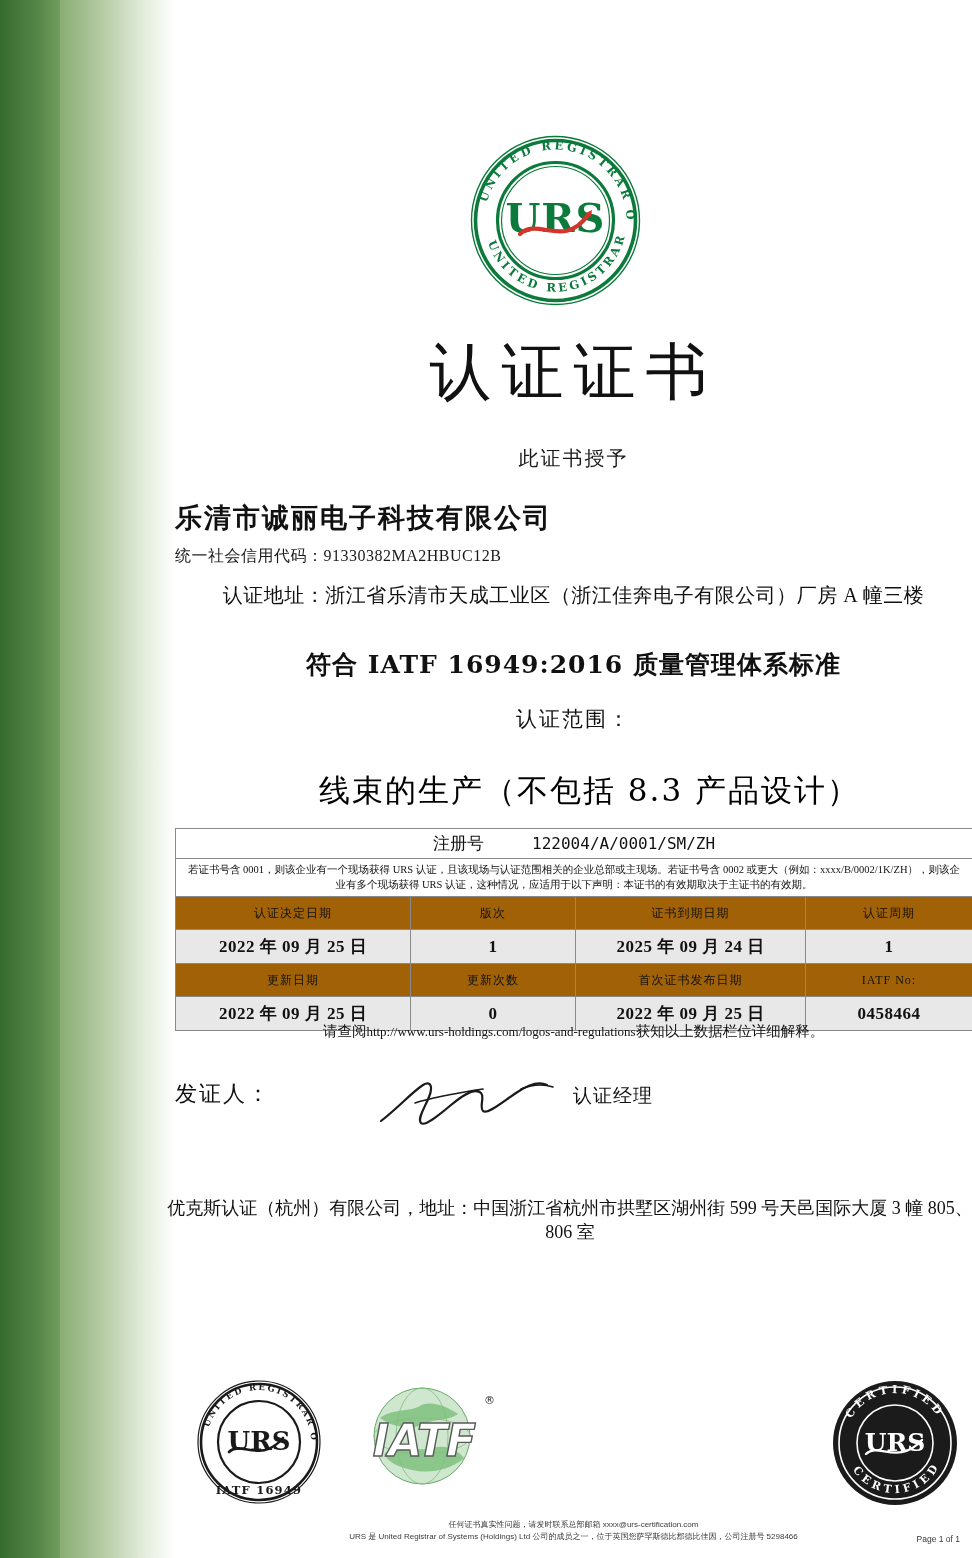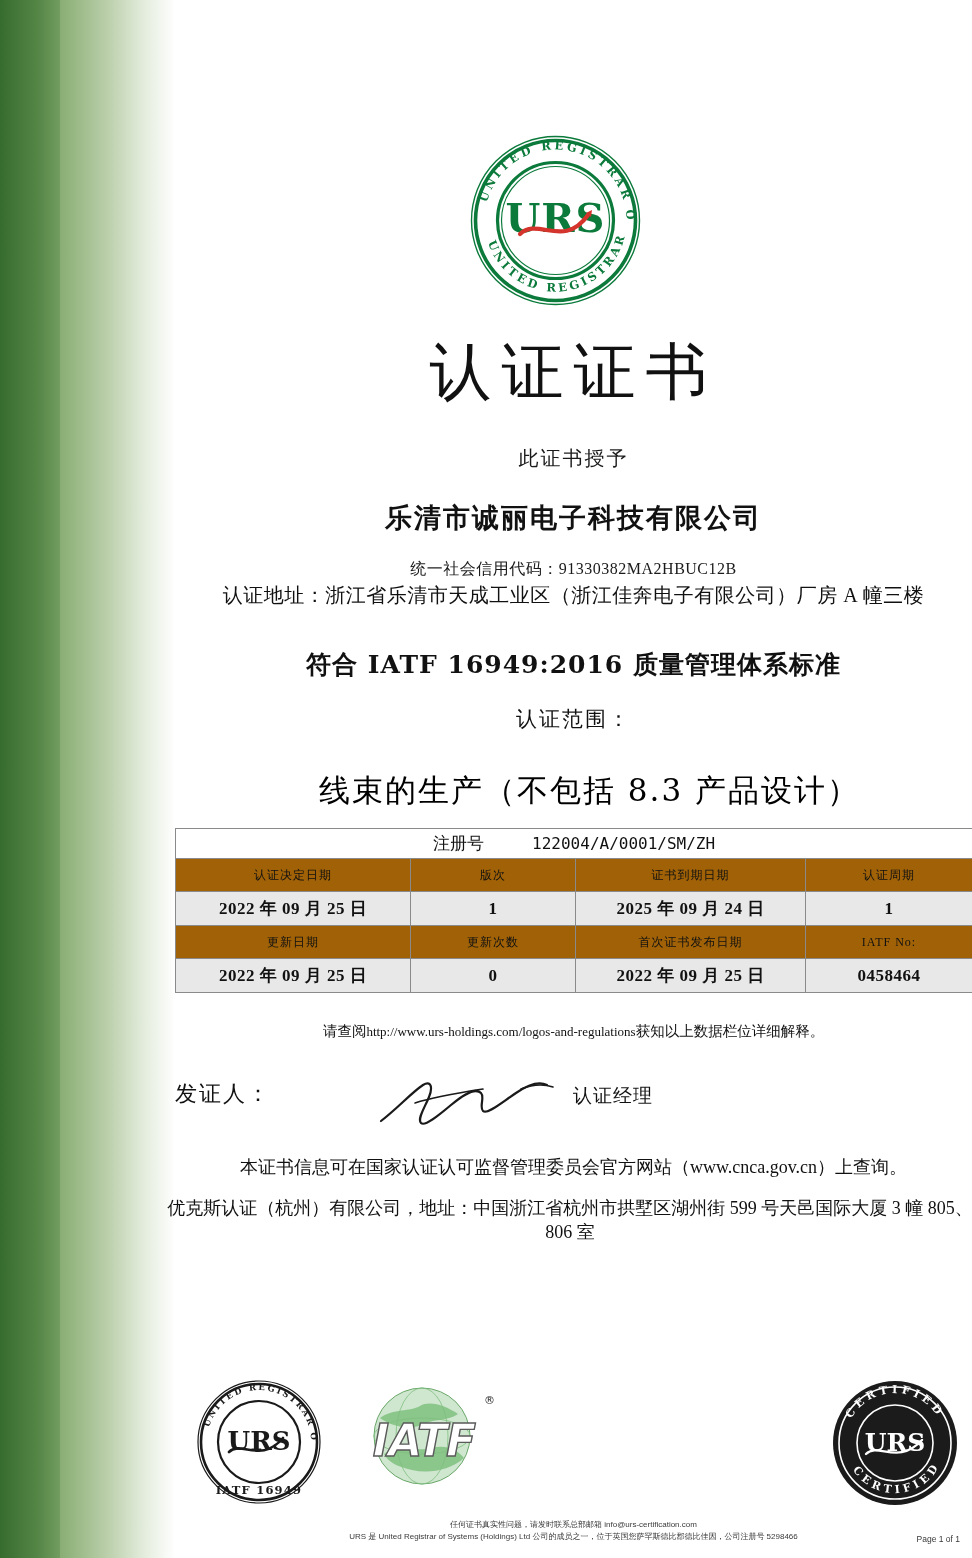--- a/index.html
+++ b/index.html
@@ -67,35 +67,33 @@
     width: 797px;
     text-align: center;
     font-size: 20px;
     color: #1a1a1a;
     letter-spacing: 2px;
   }
   .company {
     position: absolute;
     left: 0; top: 500px;
     width: 797px;
-    text-align: center;
     font-size: 27px;
     font-weight: bold;
     color: #111;
     letter-spacing: 2px;
   }
   .credit-code {
     position: absolute;
     left: 0; top: 546px;
     width: 797px;
-    text-align: center;
+    text-align: left;
     font-size: 16px;
     color: #1a1a1a;
     letter-spacing: .5px;
-    margin-top: 13px;
   }
   .address {
     position: absolute;
     left: 0; top: 582px;
     width: 797px;
     text-align: center;
     font-size: 20px;
     color: #111;
     letter-spacing: .5px;
   }
@@ -331,20 +329,23 @@
           <col style="width:167px">
         </colgroup>
         <tbody>
             <tr class="reg-row">
           <td colspan="4">
             <span class="reg-label">注册号</span>
             &nbsp;&nbsp;&nbsp;
             <span>122004/A/0001/SM/ZH</span>
           </td>
         </tr>
+        <tr class="note-row">
+          <td colspan="4">若证书号含 0001，则该企业有一个现场获得 URS 认证，且该现场与认证范围相关的企业总部或主现场。若证书号含 0002 或更大（例如：xxxx/B/0002/1K/ZH），则该企业有多个现场获得 URS 认证，这种情况，应适用于以下声明：本证书的有效期取决于主证书的有效期。</td>
+        </tr>
         <tr class="hdr-row">
           <td>认证决定日期</td>
           <td>版次</td>
           <td>证书到期日期</td>
           <td>认证周期</td>
         </tr>
         <tr class="data-row">
           <td>2022 年 09 月 25 日</td>
           <td>1</td>
           <td>2025 年 09 月 24 日</td>
@@ -371,21 +372,20 @@
     </div>
 
     <div class="issuer-label">发证人：</div>
     <svg class="sig-svg" width="230" height="80" viewBox="0 0 230 80">
       <path d="M 10,58 C 28,44 40,30 52,22 C 60,17 62,24 58,34 C 54,44 46,56 50,60 C 54,64 68,52 80,42 C 92,32 104,24 110,30 C 114,34 108,44 112,48 C 116,52 130,40 145,30 C 158,21 168,18 176,22" stroke="#1a1a1a" stroke-width="2.2" fill="none" stroke-linecap="round"></path>
       <path d="M 44,40 C 62,34 86,30 112,26" stroke="#1a1a1a" stroke-width="1.6" fill="none" stroke-linecap="round"></path>
       <path d="M 150,26 C 160,22 170,20 182,24" stroke="#1a1a1a" stroke-width="1.6" fill="none" stroke-linecap="round"></path>
     </svg>
     <div class="cert-manager">认证经理</div>
 
-    <div class="statement1">本证书信息可在国家认证认可监督管理委员会官方网站（www.cnca.gov.cn）上查询。</div>
     <div class="statement2">优克斯认证（杭州）有限公司，地址：中国浙江省杭州市拱墅区湖州街 599 号天邑国际大厦 3 幢 805、806 室</div>
 
     <div class="logo-urs-bottom">
       <svg width="128" height="128" viewBox="0 0 128 128">
         <defs>
           <path id="bTop" d="M 64,64 m -52,0 a 52,52 0 1,1 104,0" fill="none"></path>
           <path id="bBot" d="M 64,64 m -46,0 a 46,46 0 1,0 92,0" fill="none"></path>
         </defs>
         <circle cx="64" cy="64" r="61" fill="none" stroke="#1a1a1a" stroke-width="1.2"></circle>
         <circle cx="64" cy="64" r="58" fill="none" stroke="#1a1a1a" stroke-width="2.6"></circle>
@@ -425,19 +425,19 @@
         </text>
         <text font-family="DejaVu Serif, serif" font-size="11" font-weight="bold" fill="#ffffff" letter-spacing="4">
           <textPath href="#uBot" startOffset="18%">CERTIFIED</textPath>
         </text>
         <text x="65" y="73" text-anchor="middle" font-family="DejaVu Serif, serif" font-size="25" font-weight="bold" fill="#ffffff">URS</text>
         <path d="M 36,76 C 48,64 68,88 92,62" stroke="#ffffff" stroke-width="2.4" fill="none" stroke-linecap="round"></path>
       </svg>
     </div>
 
     <div class="footer">
-      <div>任何证书真实性问题，请发时联系总部邮箱 info@urs-certification.com</div>
+      <div>任何证书真实性问题，请发时联系总部邮箱 xxxx@urs-certification.com</div>
       <div>URS 是 United Registrar of Systems (Holdings) Ltd 公司的成员之一，位于英国您萨罕斯德比郡德比佳因，公司注册号 5298466</div>
     </div>
     <div class="page-num">Page 1 of 1</div>
 
   </div>
 </div>
 
 </body></html>

